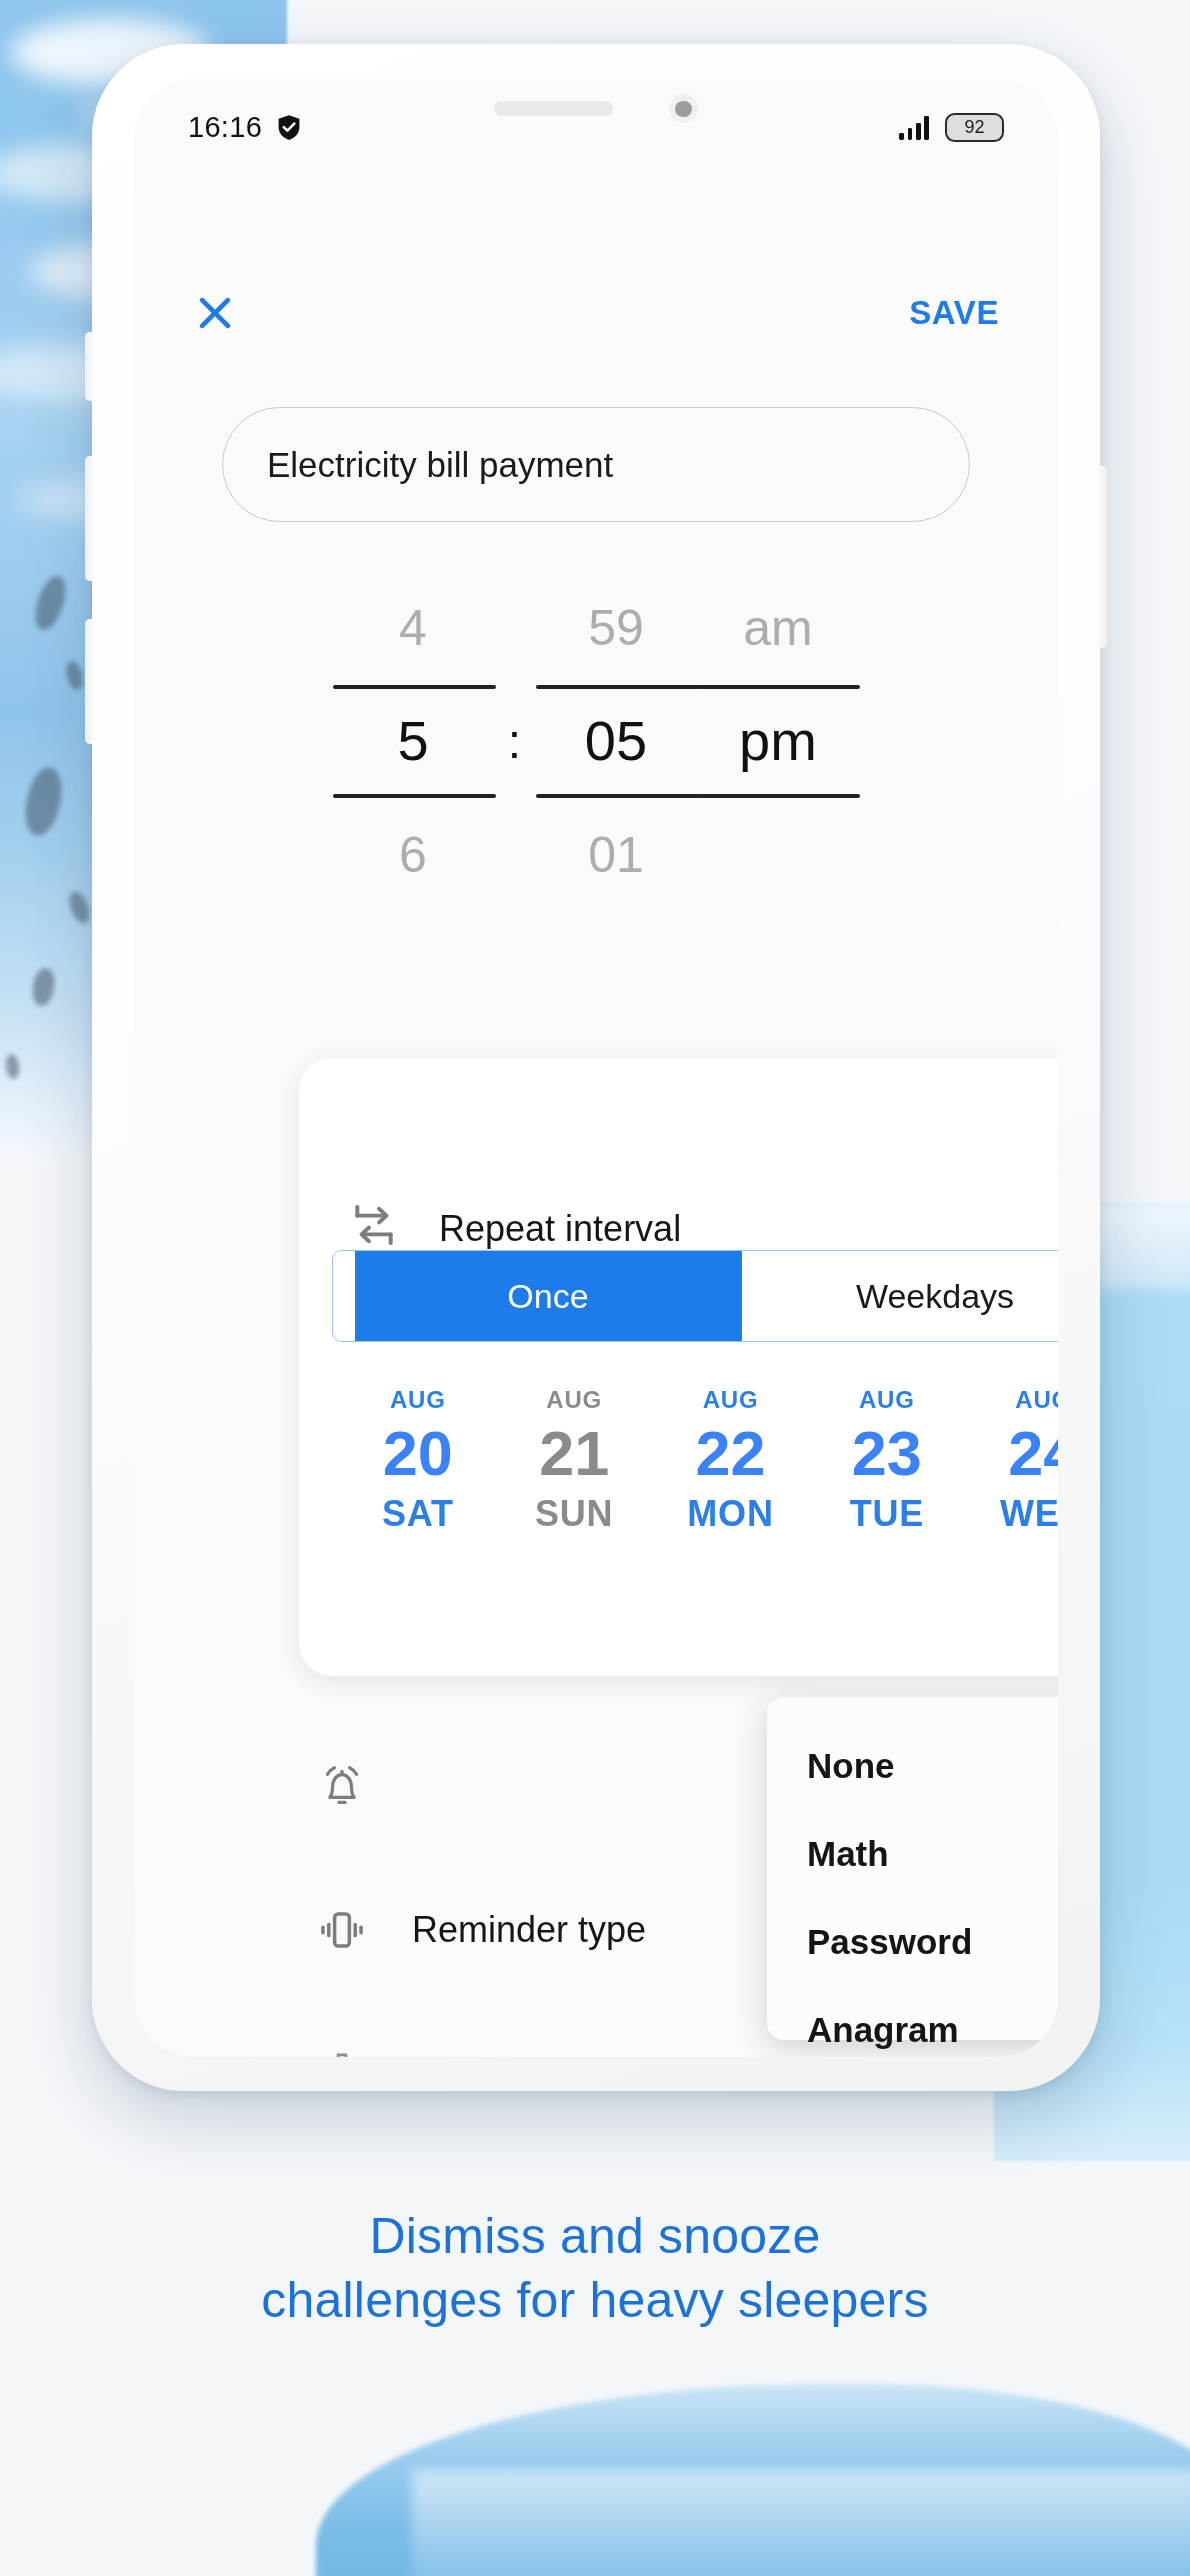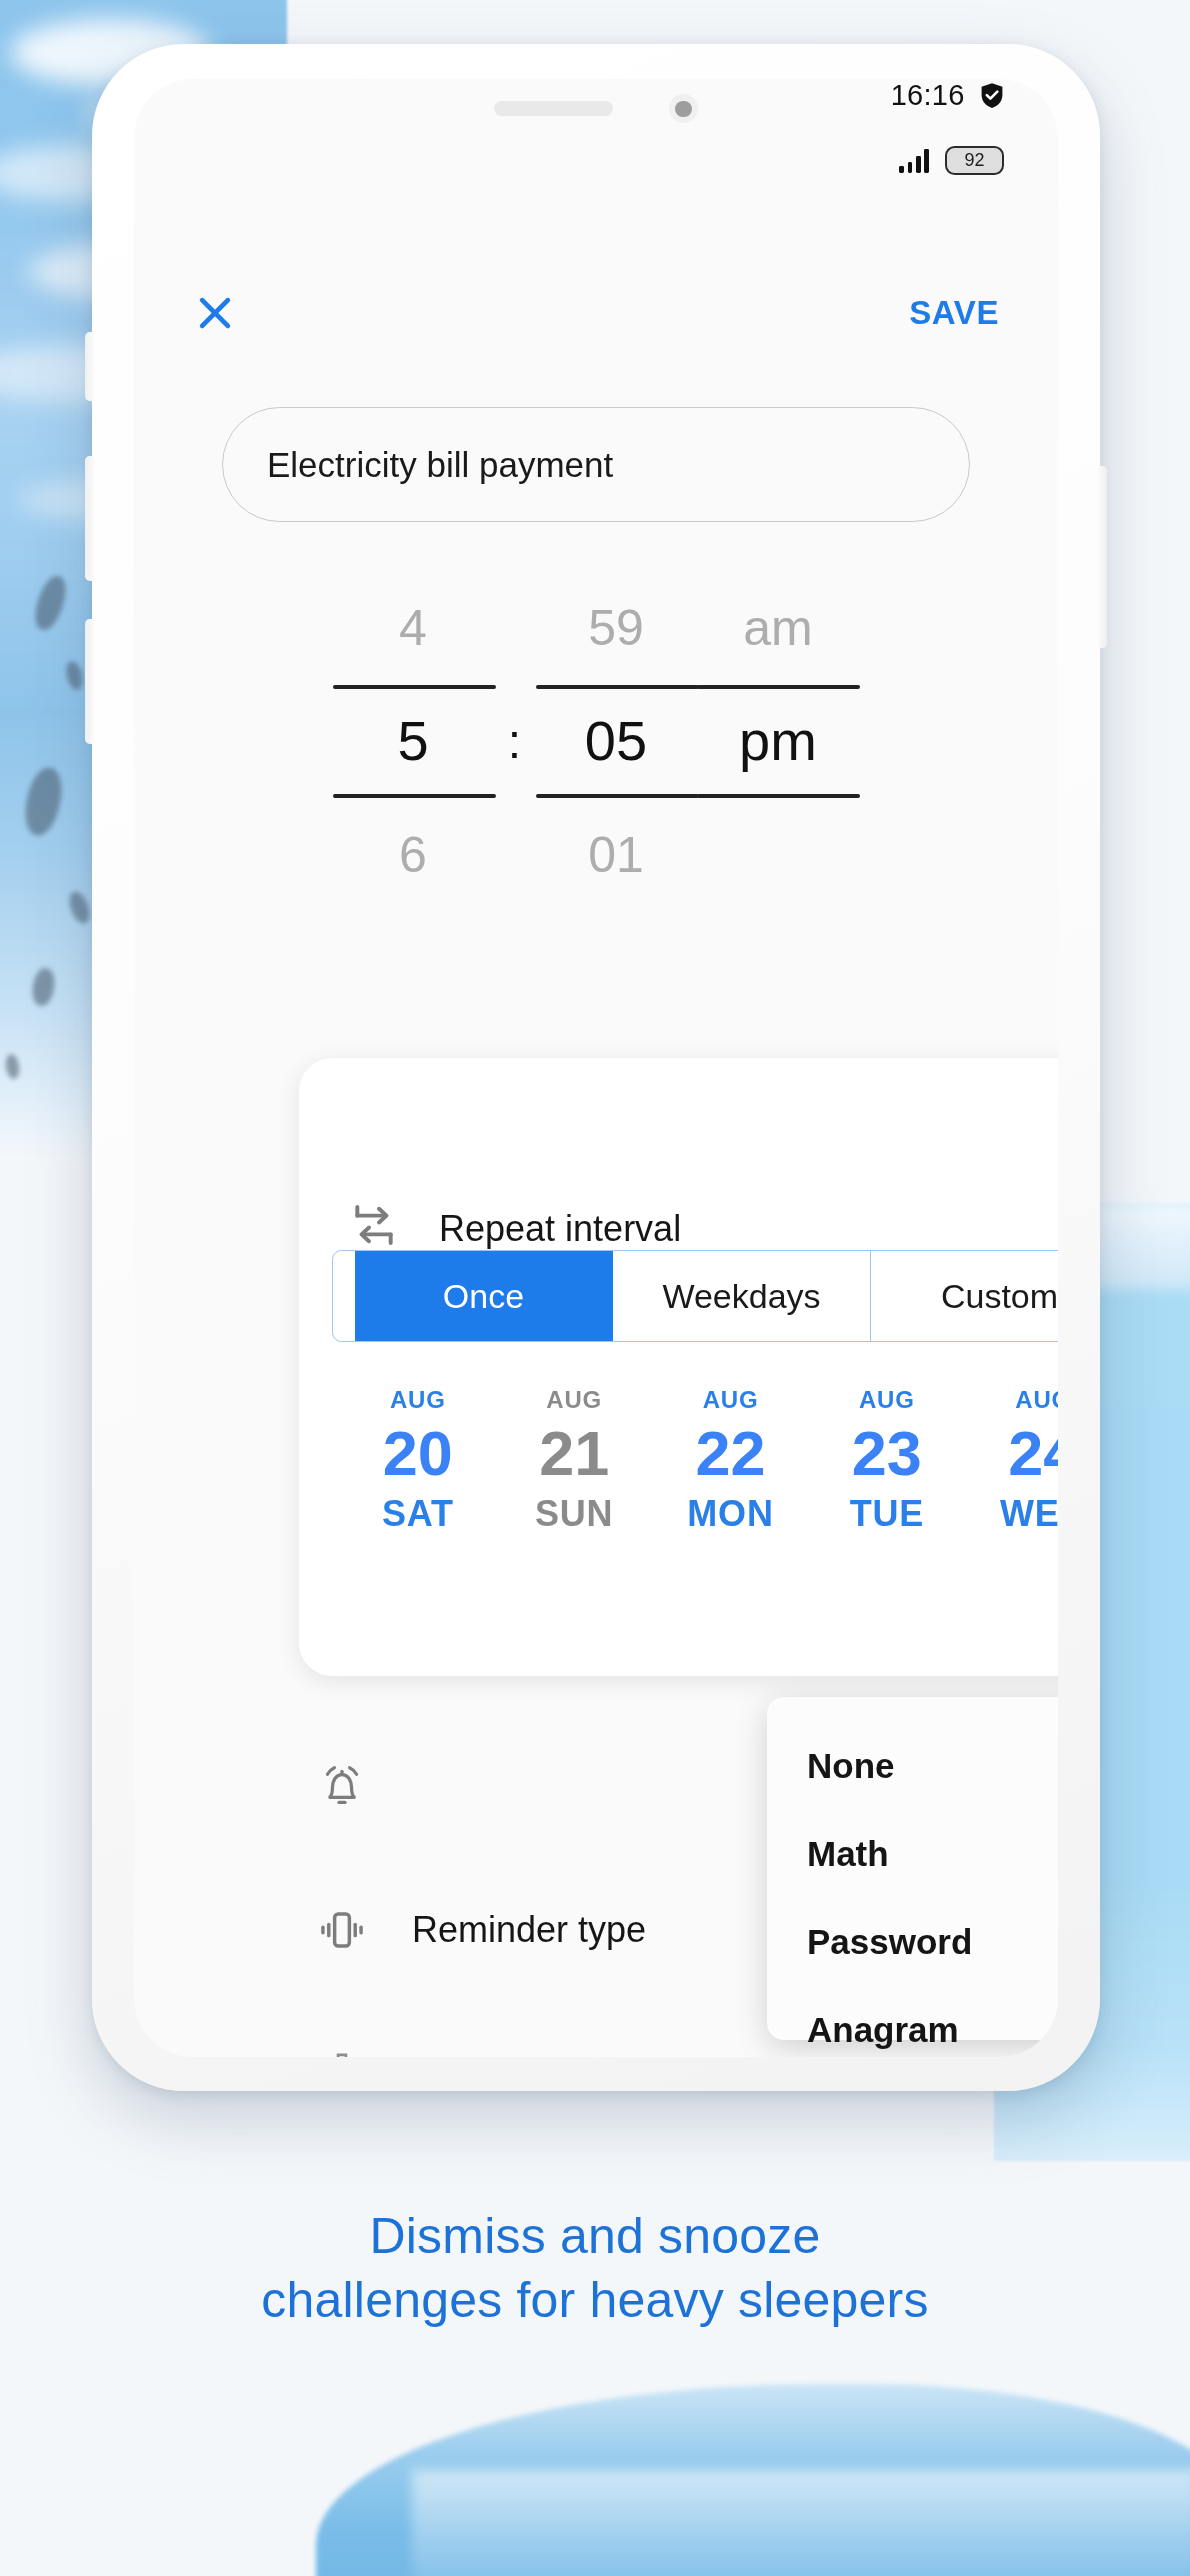--- a/index.html
+++ b/index.html
@@ -112,23 +112,22 @@
   .speaker { width: 119px; height: 15.3px; border-radius: 7.7px; background: #e9e9e9; }
   .camera {
     width: 29px; height: 29px; border-radius: 50%;
     background: #f0f0f0; display:flex; align-items:center; justify-content:center;
   }
   .camera i { width: 16.3px; height: 16.3px; border-radius:50%; background:#9d9d9d; display:block;}
 
   
   #status-bar {
     position: absolute; left: 0; top: 0; width: 100%; height: 96px;
-    display: flex; align-items: flex-end; justify-content: space-between;
+    display: flex; align-items: center; justify-content: space-between;
     padding: 0 54px;
-    flex-direction: column;
   }
   .status-left { display: flex; align-items: center; gap: 15.3px; }
   .status-time { font-size: 29px; color: #111; letter-spacing: 0.3px; }
   .shield { width: 24px; height: 27px; }
   .status-right { display: flex; align-items: center; gap: 16.3px; }
   .bars { display: flex; align-items: flex-end; gap: 3.4px; height: 25px; }
   .bars span { width: 4.8px; background: #111; border-radius: 1.4px; }
   .bars span:nth-child(1){ height: 6.7px;}
   .bars span:nth-child(2){ height: 11.5px;}
   .bars span:nth-child(3){ height: 17px;}
@@ -393,21 +392,20 @@
           <path d="M20 16.5 H7.5" stroke="#7d7d7d" stroke-width="1.9" fill="none" stroke-linecap="round"></path>
           <path d="M20 16.5 V20.6" stroke="#7d7d7d" stroke-width="1.9" fill="none" stroke-linecap="round"></path>
           <path d="M9.6 13.2 L6 16.5 L9.6 19.8" stroke="#7d7d7d" stroke-width="1.9" fill="none" stroke-linecap="round" stroke-linejoin="round"></path>
         </svg>
         <span class="repeat-title">Repeat interval</span>
       </div>
 
       <div class="segmented">
         <div class="seg active">Once</div>
         <div class="seg">Weekdays</div>
-        <div class="seg">Custom</div>
       </div>
 
       <div class="date-strip">
         <div class="date-col">
           <div class="date-mon">AUG</div>
           <div class="date-num">20</div>
           <div class="date-dow">SAT</div>
         </div>
         <div class="date-col muted">
           <div class="date-mon">AUG</div>

